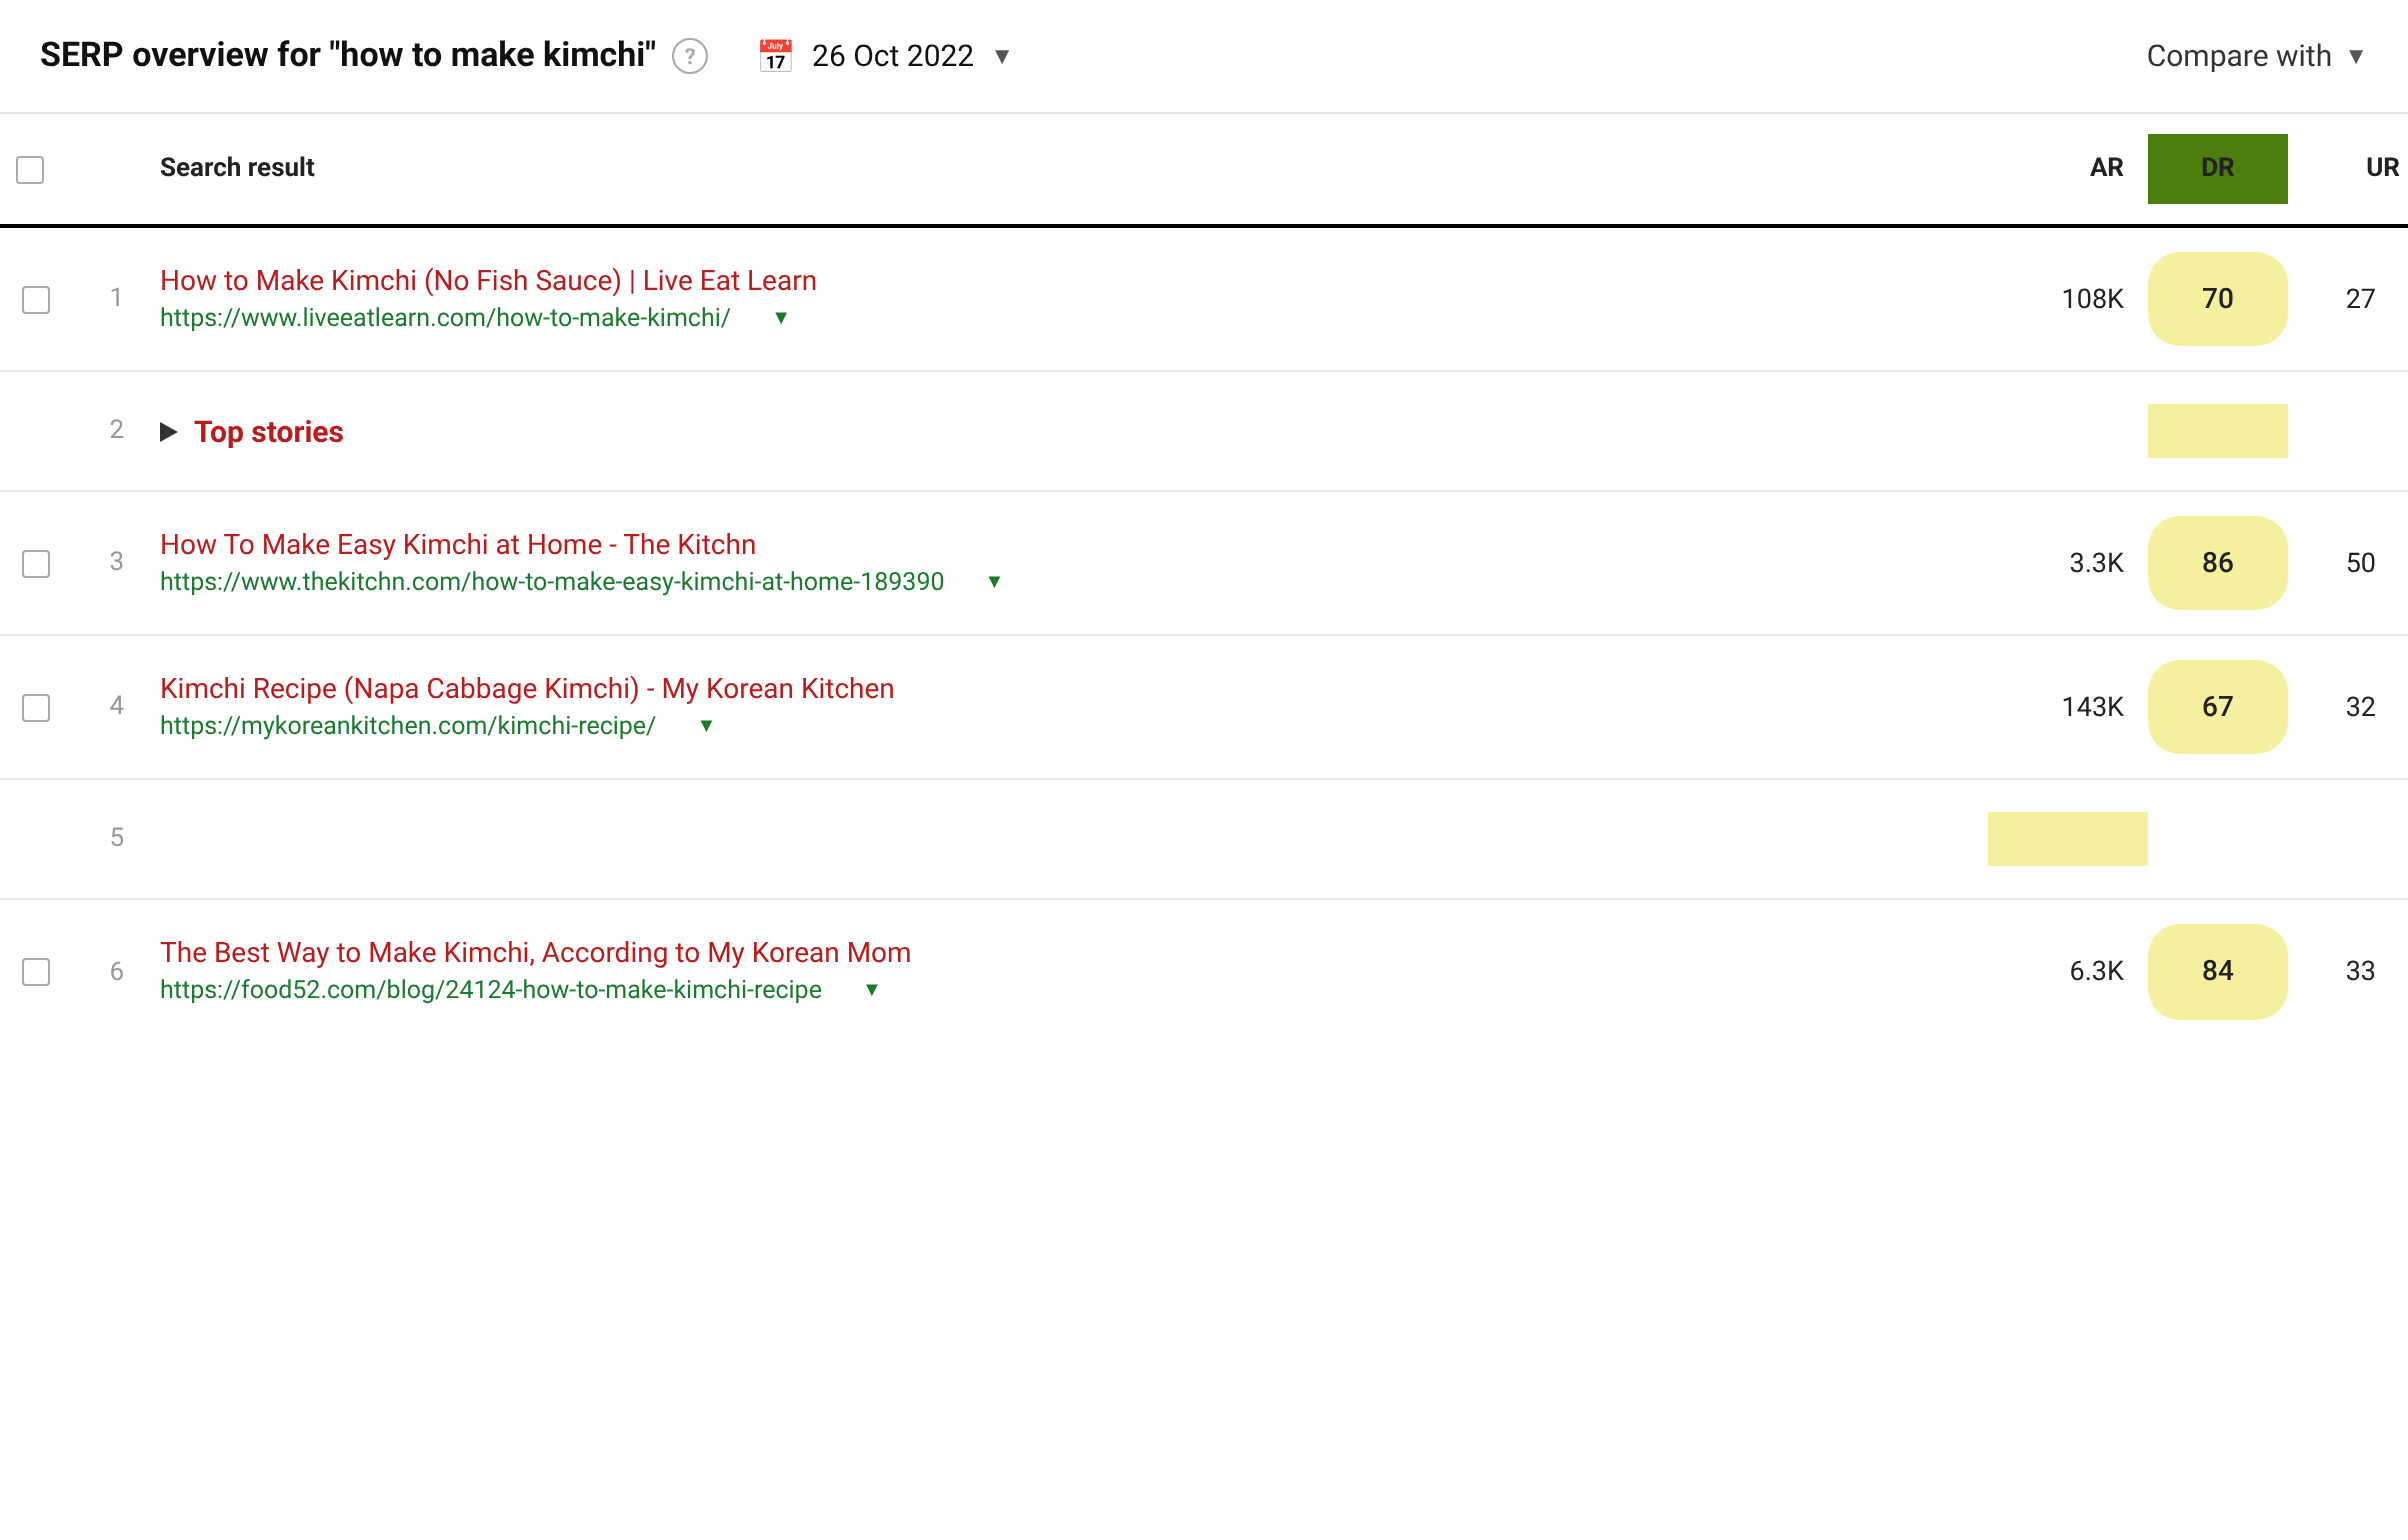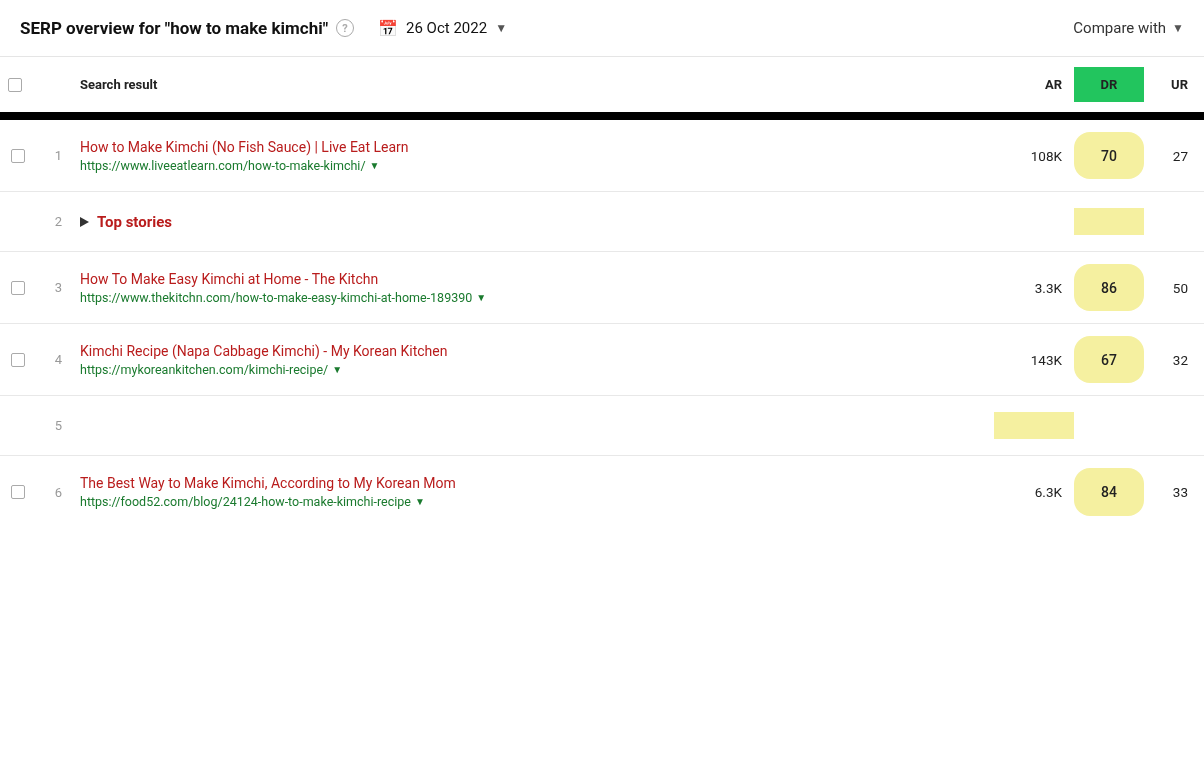--- a/index.html
+++ b/index.html
@@ -78,34 +78,34 @@
     }
 
     .table-container {
       width: 100%;
     }
 
     .table-header {
       display: grid;
       grid-template-columns: 36px 36px 1fr 80px 70px 60px;
       padding: 10px 0;
-      border-bottom: 8px solid #000000;
+      border-bottom: 2px solid #000000;
       align-items: center;
     }
 
     .th {
       font-weight: 700;
       font-size: 13px;
       color: #222;
       padding: 0 8px;
     }
 
     .th-ar { text-align: right; padding-right: 12px; }
-    .th-dr { text-align: center; background: #22c55e; padding: 10px 0; }
-    .th-ur { text-align: right; padding-right: 16px; }
+    .th-dr { text-align: center; background: #4d7c0f; padding: 10px 0; }
+    .th-ur { text-align: right; padding-right: 4px; }
 
     .table-row {
       display: grid;
       grid-template-columns: 36px 36px 1fr 80px 70px 60px;
       align-items: center;
       border-bottom: 1px solid #e8e8e8;
       min-height: 72px;
       padding: 12px 0;
     }
 
@@ -146,21 +146,21 @@
       display: block;
       margin-bottom: 3px;
       cursor: pointer;
     }
 
     .result-url {
       color: #1a7a2e;
       font-size: 12.5px;
       display: flex;
       align-items: center;
-      gap: 4px;
+      gap: 20px;
       cursor: pointer;
     }
 
     .url-text {
       color: #1a7a2e;
     }
 
     .url-chevron {
       color: #1a7a2e;
       font-size: 10px;

